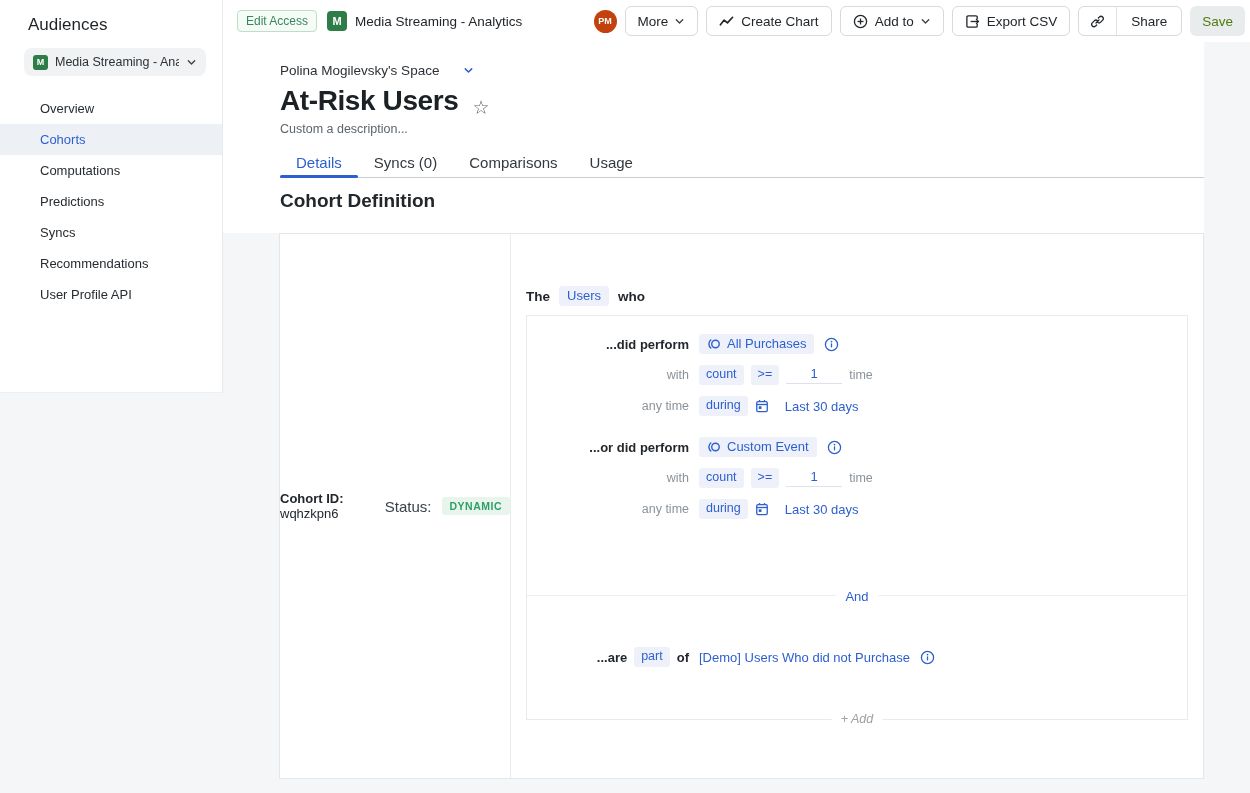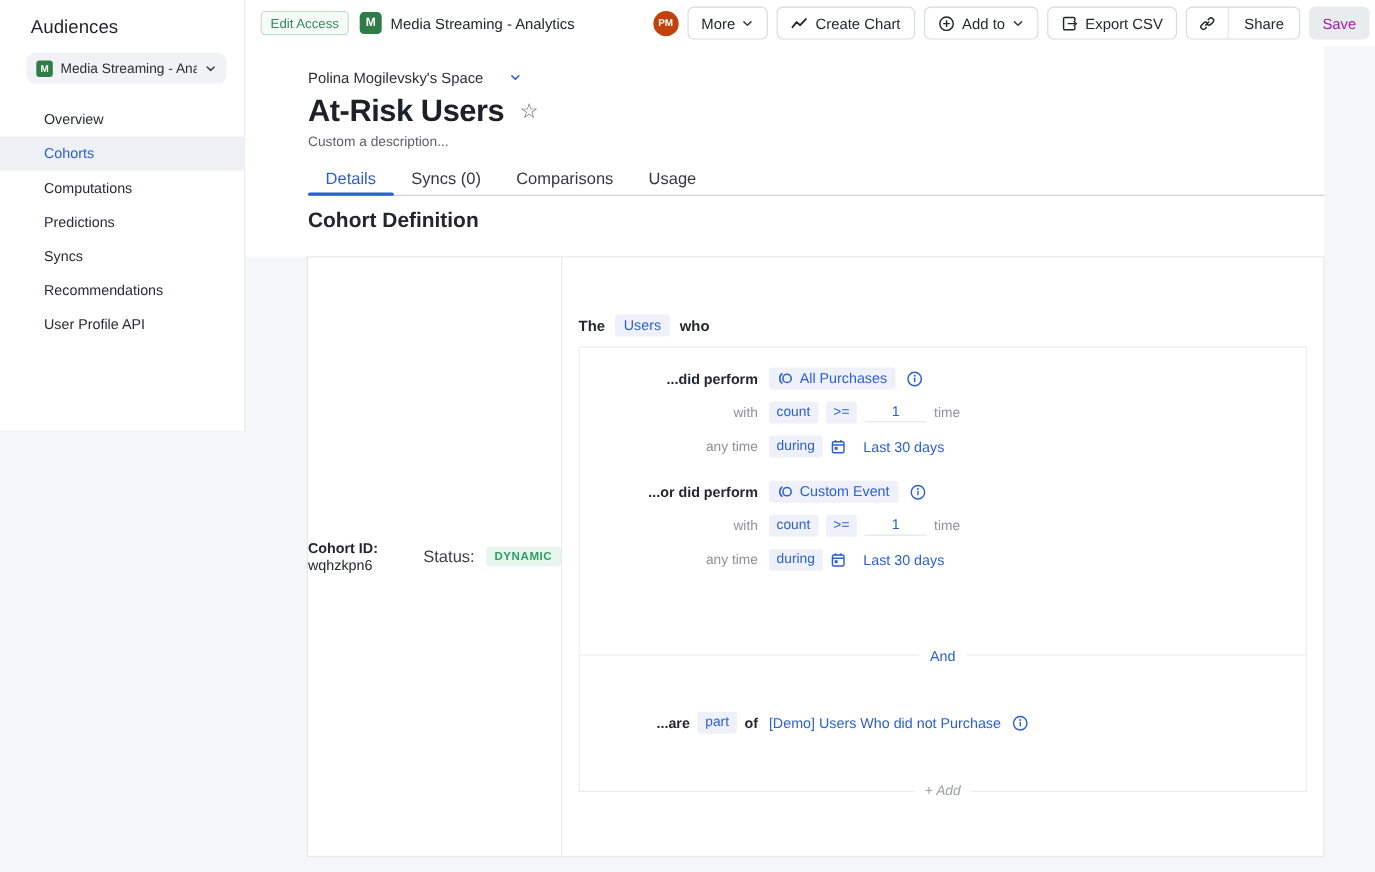--- a/index.html
+++ b/index.html
@@ -56,30 +56,30 @@
   }
   .btn {
     height:30px; background:#fff; border:1px solid #d6dadd; border-radius:6px;
     display:flex; align-items:center; gap:7px; padding:0 12px;
     font-size:13.5px; font-weight:500; color:#22272c; cursor:pointer; white-space:nowrap;
   }
   .btn .chev { margin-left:-1px; }
   .btn-group { display:flex; align-items:stretch; border:1px solid #d6dadd; border-radius:6px; background:#fff; height:30px; }
   .btn-group .seg { display:flex; align-items:center; padding:0 11px; cursor:pointer; font-size:13.5px; font-weight:500; }
   .btn-group .seg + .seg { border-left:1px solid #e2e5e8; padding:0 14px; }
-  .btn.disabled { background:#e9eced; border:none; color:#a21caf; cursor:default; }
+  .btn.disabled { background:#e9eced; border:none; color:#4d7c0f; cursor:default; }
 
   
   .hero {
     position:absolute; left:223px; top:42px; width:981px; height:191px; background:#fff;
     padding-left:57px;
   }
   .breadcrumb { padding-top:21px; display:flex; align-items:center; gap:24px; font-size:13.5px; color:#2b3136; cursor:pointer; width:max-content; }
   .breadcrumb .chev { color:#2d5fd0; }
-  .page-title-row { display:flex; align-items:center; gap:14px; margin-top:7px; }
+  .page-title-row { display:flex; align-items:flex-end; gap:14px; margin-top:7px; }
   .page-title { font-size:28px; font-weight:700; color:#1c2125; letter-spacing:-0.4px; }
   .star { font-size:19px; color:#5a6268; cursor:pointer; line-height:1; }
   .description { margin-top:5px; font-size:12.5px; color:#5b646b; cursor:text; width:max-content; }
   .tabs { margin-top:12px; display:flex; border-bottom:1px solid #c9ced2; width:924px; }
   .tab {
     padding:0 16px; height:29px; display:flex; align-items:center; font-size:15px;
     color:#33393f; cursor:pointer; position:relative;
   }
   .tab.active { color:#2d5fd0; font-weight:500; }
   .tab.active::after { content:""; position:absolute; left:0; right:0; bottom:-1px; height:3px; background:#2d5fd0; border-radius:2px; }

